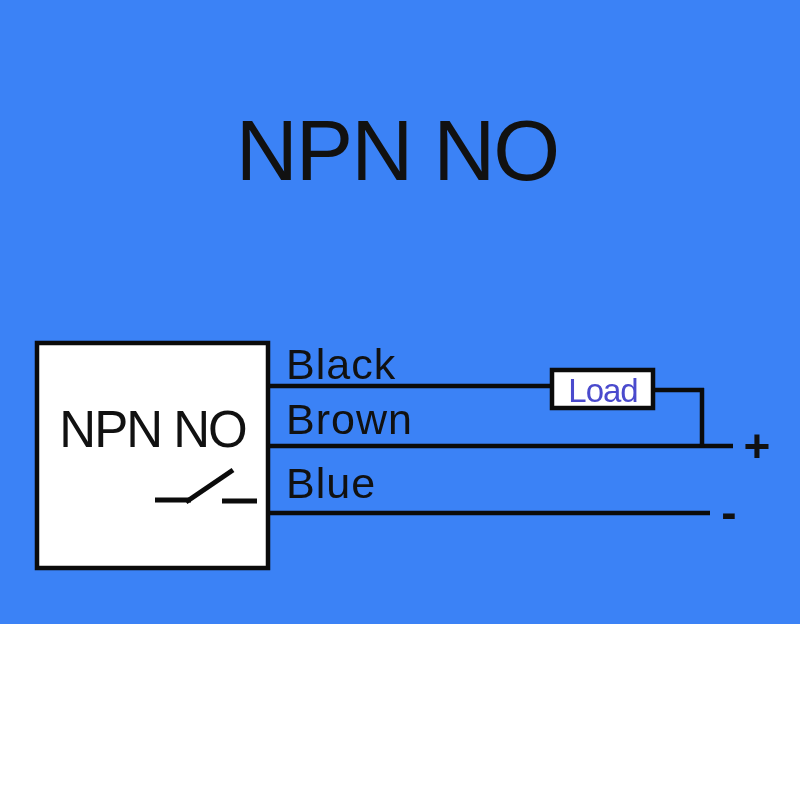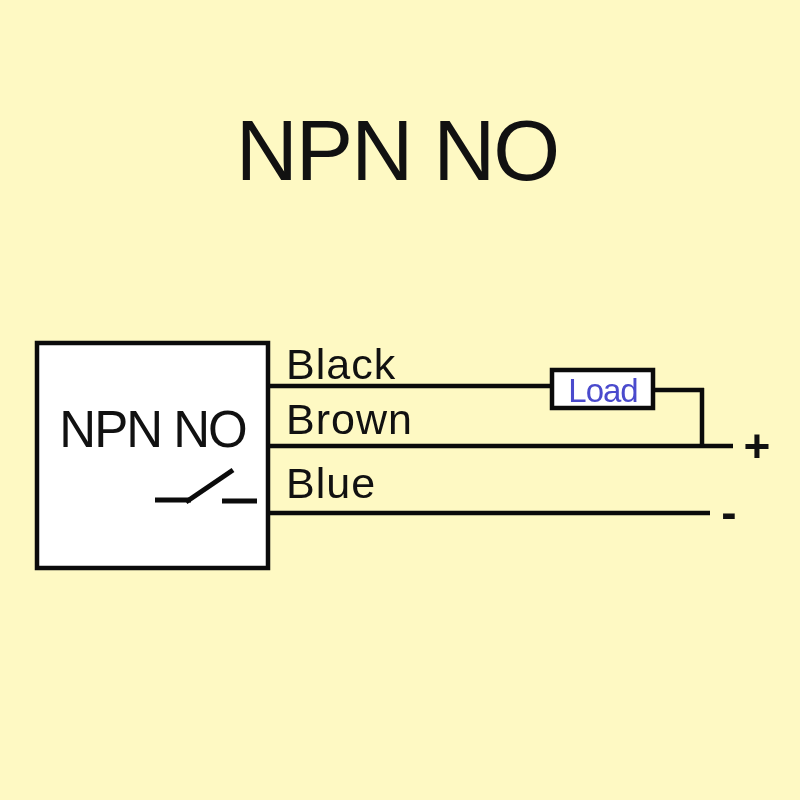--- a/index.html
+++ b/index.html
@@ -7,22 +7,22 @@
     padding: 0;
     width: 800px;
     height: 800px;
     background: #ffffff;
     overflow: hidden;
     font-family: "Liberation Sans", sans-serif;
   }
   .canvas {
     position: relative;
     width: 800px;
-    height: 800px;
-    background: #fef9c3;
+    height: 624px;
+    background: #3b82f6;
   }
   .title {
     position: absolute;
     top: 107px;
     left: 0;
     width: 794px;
     text-align: center;
     font-size: 86px;
     line-height: 1;
     letter-spacing: -2px;

